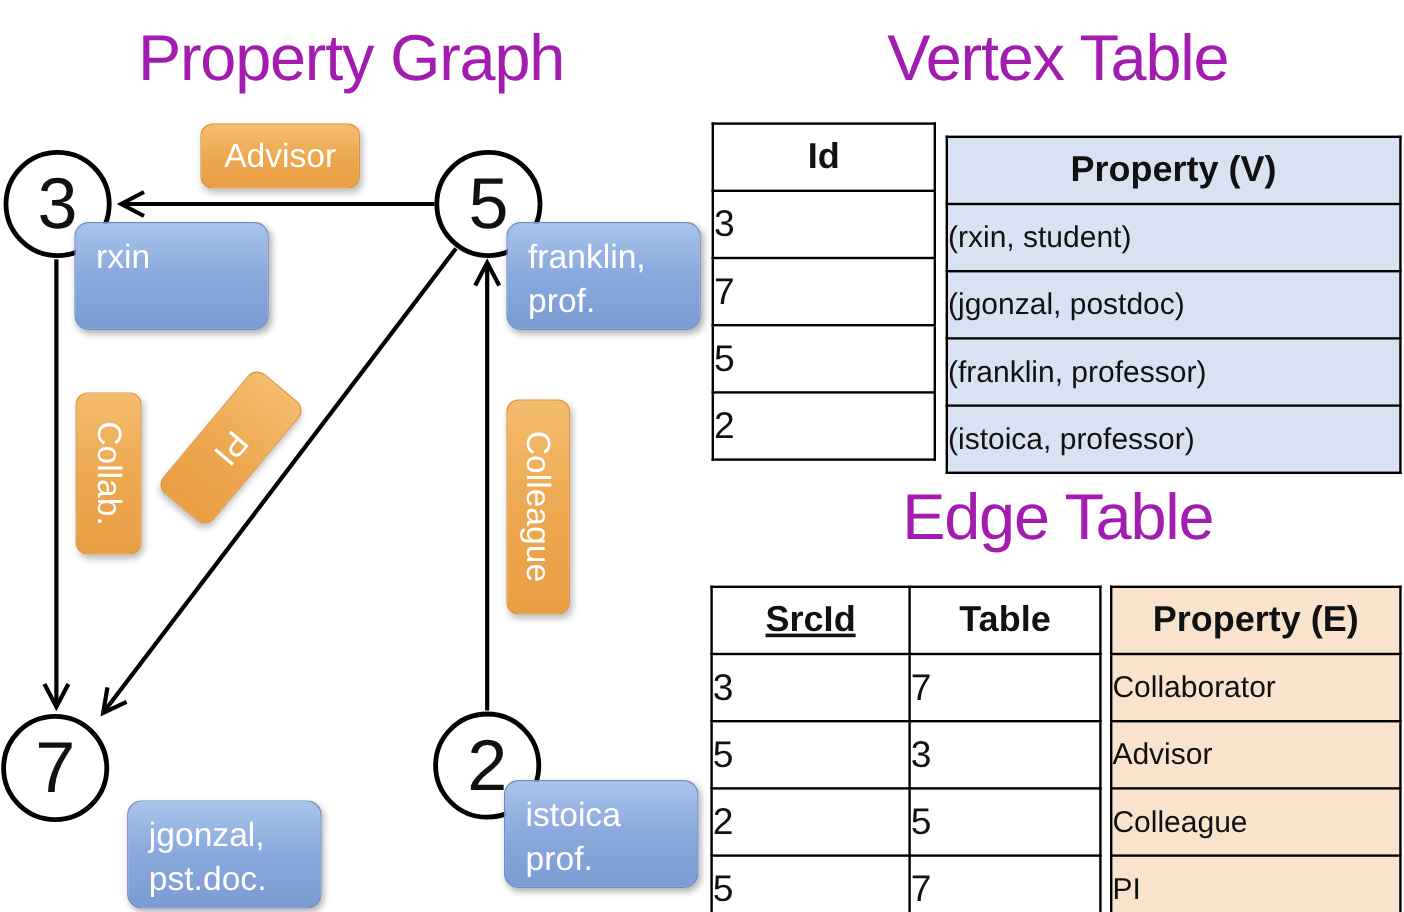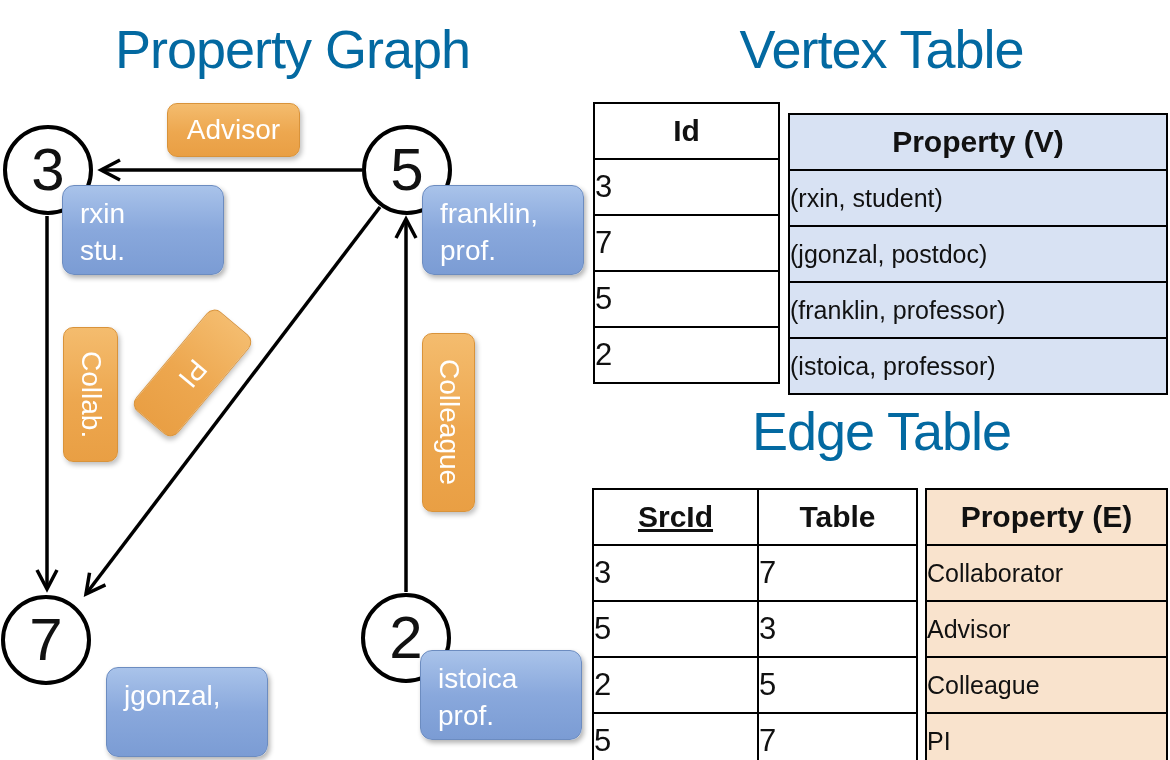--- a/index.html
+++ b/index.html
@@ -4,21 +4,21 @@
 <style>
   html,body{margin:0;padding:0;background:#fff;}
   body{font-family:"Liberation Sans",sans-serif;}
   .slide{position:relative;width:1170px;height:760px;background:#fff;overflow:hidden;}
 
   .big-title{
     position:absolute;
     font-size:54px;
     font-weight:400;
     letter-spacing:-1px;
-    color:#0369a1;
+    color:#a21caf;
     text-align:center;
     white-space:nowrap;
   }
 
   
   .graph-svg{position:absolute;left:0;top:0;z-index:1;}
   .graph-svg line{stroke:#000;stroke-width:3.5px;}
 
   .node-circle{
     position:absolute;width:90px;height:90px;border-radius:50%;
@@ -97,28 +97,28 @@
     <span class="num">2</span>
   </div>
 
   <div class="edge-label" style="left:167px;top:103px;width:133px;height:54px;">Advisor</div>
   <div class="edge-label vertical" style="left:63px;top:327px;width:55px;height:135px;">Collab.</div>
   <div class="edge-label vertical" style="left:165px;top:308px;width:55px;height:130px;transform:rotate(40deg);">PI</div>
   <div class="edge-label vertical" style="left:422px;top:333px;width:53px;height:179px;">Colleague</div>
 
   <div class="vprop-box" style="left:62px;top:185px;">
     <div>rxin</div>
-    <div>stu.</div>
   </div>
   <div class="vprop-box" style="left:422px;top:185px;">
     <div>franklin,</div>
     <div>prof.</div>
   </div>
   <div class="vprop-box" style="left:62px;top:667px;margin-left:44px;">
     <div>jgonzal,</div>
+    <div>pst.doc.</div>
   </div>
   <div class="vprop-box" style="left:420px;top:650px;">
     <div>istoica</div>
     <div>prof.</div>
   </div>
 
   <table class="tbl" style="left:593px;top:102px;width:187px;">
     <tbody>
         <tr>
           <th>Id</th>

